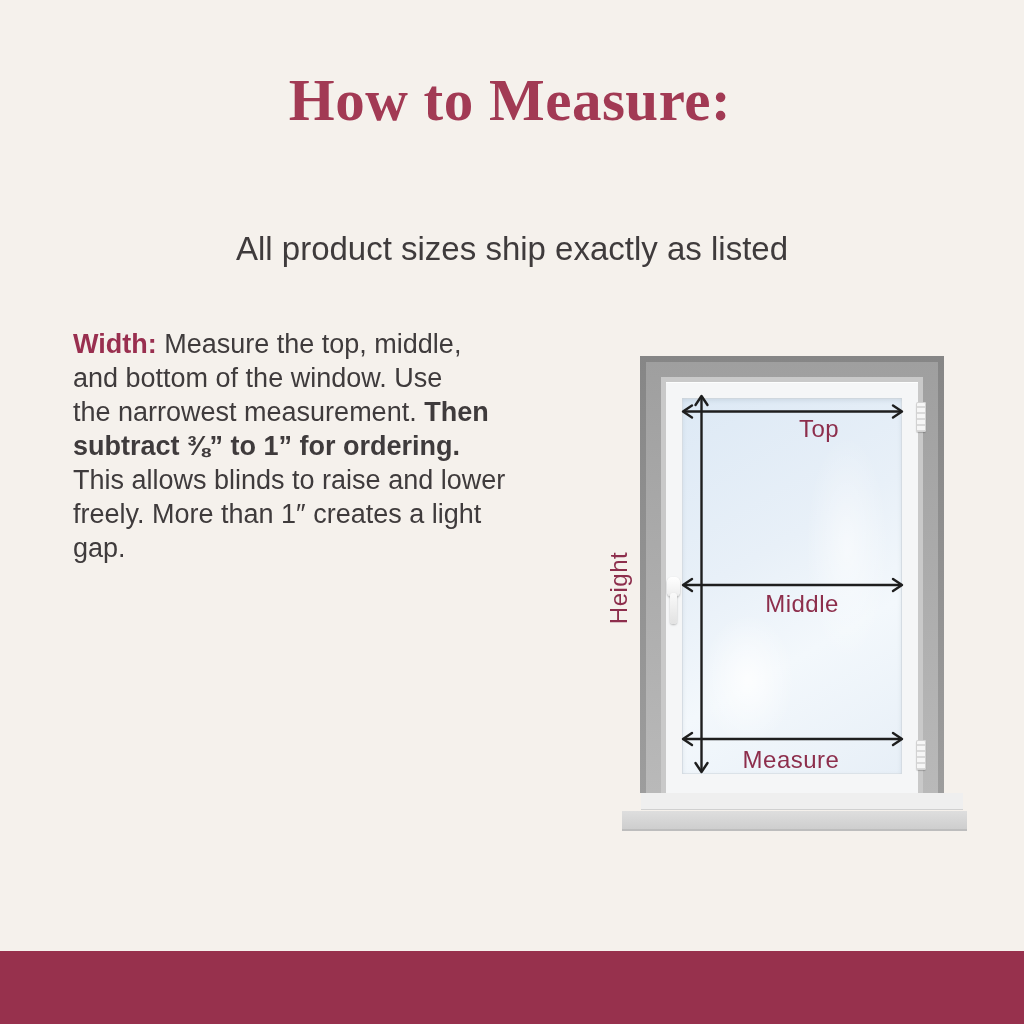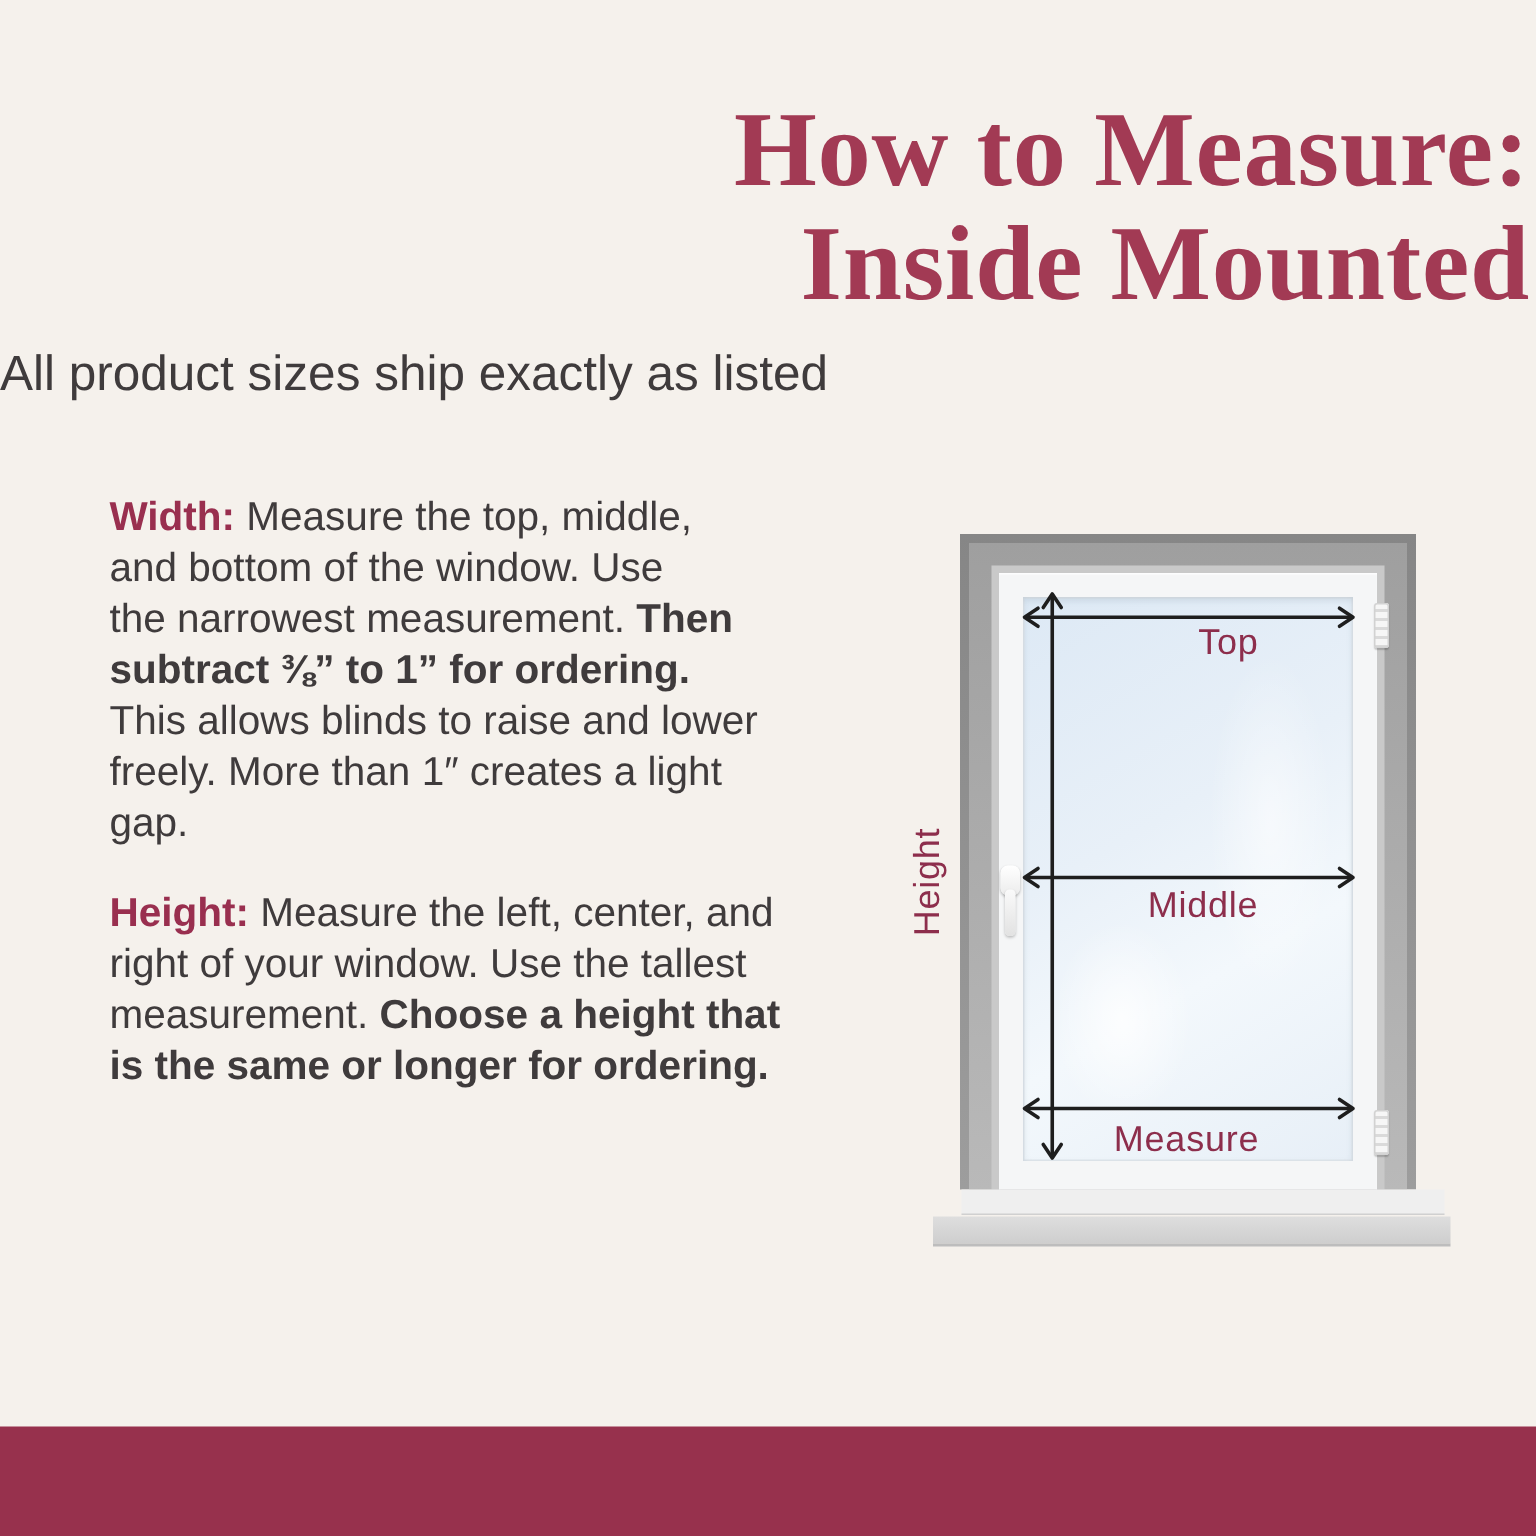--- a/index.html
+++ b/index.html
@@ -15,30 +15,30 @@
   html,body{width:1024px;height:1024px;}
   body{
     position:relative;
     background:var(--background);
     font-family:"Liberation Sans",sans-serif;
     overflow:hidden;
   }
   
   .title{
     position:absolute;top:62px;left:0;width:1020px;
-    text-align:right;
+    text-align:center;
     font-family:"Liberation Serif",serif;
     font-weight:700;
-    font-size:71px;line-height:76px;
+    font-size:59px;line-height:76px;
     color:var(--title-maroon);
     letter-spacing:.5px;
   }
   .subtitle{
     position:absolute;top:230px;left:0;width:1024px;
-    text-align:left;
+    text-align:center;
     font-size:33px;
     color:var(--body-text);
   }
   
   .instructions{
     position:absolute;left:73px;top:327px;width:522px;
     font-size:27px;line-height:34px;
     color:var(--body-text);
   }
   .instructions p{white-space:pre-line;margin:0 0 26px 0;}
@@ -119,36 +119,32 @@
   }
   
   .footer-bar{
     position:absolute;left:0;bottom:0;width:1024px;height:73px;
     background:var(--footer-bar);
   }
 </style>
 </head>
 <body>
 
-<h1 class="title"><span>How to Measure:</span><br><span>Inside Mounted</span></h1>
+<h1 class="title"><span>How to Measure:</span><br></h1>
 
 <div class="subtitle">All product sizes ship exactly as listed</div>
 
 <div class="instructions">
   <p><span class="seg-accent">Width:</span><span class="seg-normal"> Measure the top, middle,
 and bottom of the window. Use
 the narrowest measurement. </span><span class="seg-bold">Then
 subtract ⅜” to 1” for ordering.</span><span class="seg-normal">
 This allows blinds to raise and lower
 freely. More than 1″ creates a light
 gap.</span></p>
-  <p><span class="seg-accent">Height:</span><span class="seg-normal"> Measure the left, center, and
-right of your window. Use the tallest
-measurement. </span><span class="seg-bold">Choose a height that
-is the same or longer for ordering.</span></p>
 </div>
 
 <div class="window-diagram">
   <div class="frame">
     <div class="frame-mid">
       <div class="frame-inner">
         <div class="sash">
           <div class="glass"></div>
         </div>
       </div>

